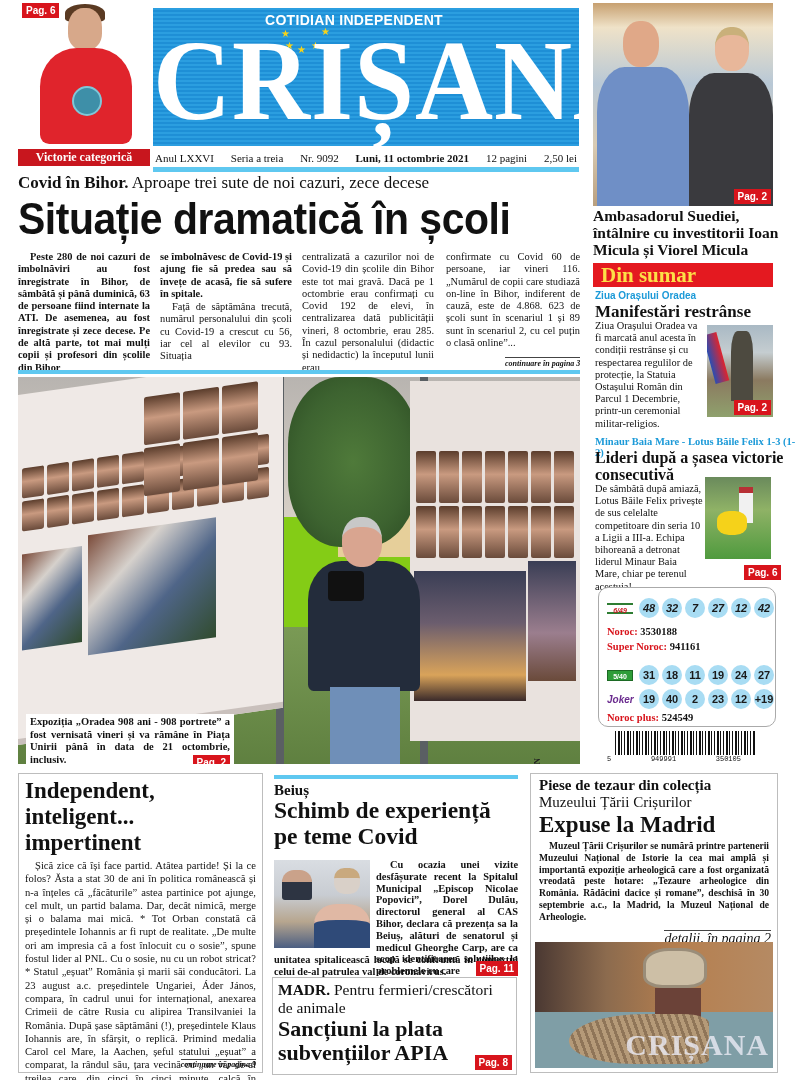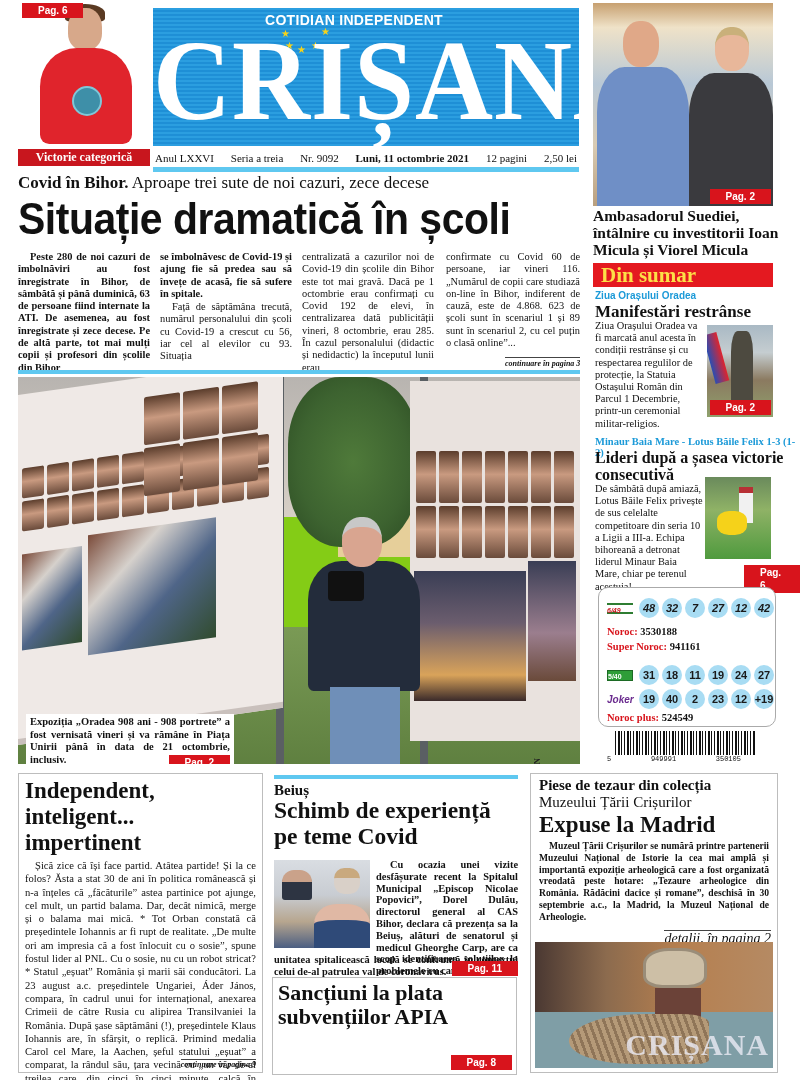--- a/index.html
+++ b/index.html
@@ -1,20 +1,20 @@
 <!DOCTYPE html>
 <html><head>
 <meta charset="utf-8">
 <style>
   * { box-sizing: border-box; margin: 0; padding: 0; }
   html, body { width: 800px; height: 1080px; background: #ffffff; overflow: hidden; }
   body { position: relative; font-family: "Liberation Serif", "DejaVu Serif", serif; color: #111; }
 
   .abs { position: absolute; }
-  .pag { position: absolute; background: #d8141c; color: #fff; font-family: "Liberation Sans", "DejaVu Sans", sans-serif; font-weight: bold; font-size: 10px; padding: 1px 16px; line-height: 13px; }
+  .pag { position: absolute; background: #d8141c; color: #fff; font-family: "Liberation Sans", "DejaVu Sans", sans-serif; font-weight: bold; font-size: 10px; padding: 1px 4px; line-height: 13px; }
 
   
   #sport-teaser { left: 18px; top: 0; width: 132px; height: 168px; }
   #sport-photo { position: absolute; left: 10px; top: 2px; width: 114px; height: 142px; overflow: hidden; }
   #sport-photo .head { position:absolute; left:40px; top:6px; width:34px; height:42px; background:#d7a88a; border-radius:45% 45% 40% 40%; }
   #sport-photo .hair { position:absolute; left:37px; top:2px; width:40px; height:18px; background:#5a3a22; border-radius:50% 50% 20% 20%; }
   #sport-photo .shirt { position:absolute; left:12px; top:46px; width:92px; height:96px; background:#e0242c; border-radius:40% 40% 10% 10%; }
   #sport-photo .ball { position:absolute; left:44px; top:84px; width:30px; height:30px; background:#3e8fa8; border-radius:50%; border:2px solid #7fc7d8; }
   #sport-caption { position: absolute; left: 0; top: 149px; width: 132px; height: 17px; background: #c8161e; color: #fff; font-weight: bold; font-size: 12px; text-align: center; line-height: 17px; }
 
@@ -81,21 +81,21 @@
   #statue-photo .stat { position:absolute; left: 24px; top: 6px; width: 22px; height: 70px; background:#4d4a40; border-radius: 30% 30% 0 0; }
   #statue-photo .pag { right: 2px; bottom: 2px; }
   #football-photo { left: 705px; top: 477px; width: 66px; height: 82px; background: linear-gradient(180deg,#6a8a5c 0%,#8fb266 40%,#4f9a3e 100%); }
   #football-photo .p1 { position:absolute; left: 34px; top: 10px; width: 14px; height: 36px; background: #f1f1f1; border-top: 6px solid #b73035; }
   #football-photo .p2 { position:absolute; left: 12px; top: 34px; width: 30px; height: 24px; background: #f5d21a; border-radius: 40%; }
   #football-photo-pag { left: 744px; top: 565px; }
 
   
   #lottery { left: 598px; top: 587px; width: 178px; height: 140px; border: 1px solid #aaa; border-radius: 10px; background: #fff; padding: 6px 6px; }
   .lotto-row { position:absolute; left: 8px; display:flex; align-items:center; gap: 3px; }
-  .lotto-logo { width: 26px; height: 11px; margin-right: 3px; font-family: "Liberation Sans","DejaVu Sans",sans-serif; font-size: 7px; font-weight: bold; color: #c7161e; line-height: 11px; text-align:left; }
+  .lotto-logo { width: 26px; height: 11px; margin-right: 3px; font-family: "Liberation Sans","DejaVu Sans",sans-serif; font-size: 7px; font-weight: bold; color: #c7161e; line-height: 11px; text-align:center; }
   .lotto-logo.l649 { border-top: 2px solid #2e7d32; border-bottom: 2px solid #2e7d32; }
   .lotto-logo.l540 { background: #2e9d38; color:#fff; border: 1px solid #1c6a24; }
   .lotto-logo.joker { color: #6b2c8f; font-style: italic; font-size: 10px; }
   .ball { width: 20px; height: 20px; border-radius: 50%; background: #a8dcf3; font-family: "Liberation Sans","DejaVu Sans",sans-serif; font-weight: bold; font-size: 11px; color: #1a1a1a; text-align: center; line-height: 20px; }
   .lotto-label { position: absolute; left: 8px; font-weight: bold; font-size: 10.5px; color: #d8141c; }
   .lotto-label span { color: #111; }
   #barcode { left: 605px; top: 731px; width: 150px; height: 34px; }
   #barcode .bars { position:absolute; left: 10px; top: 0; width: 140px; height: 24px; background: repeating-linear-gradient(90deg,#111 0 1px,#fff 1px 3px,#111 3px 5px,#fff 5px 6px,#111 6px 7px,#fff 7px 9px); }
   #barcode .digits { position:absolute; left: 0; top: 24px; width: 150px; font-family: "Liberation Mono","DejaVu Sans Mono",monospace; font-size: 7px; display:flex; justify-content: space-between; padding-left: 2px; padding-right: 14px; }
 
@@ -356,20 +356,24 @@
     <div class="p1"></div>
       <div class="p2"></div>
       <div class="p3"></div>
   </div>
   <div class="lede">Cu ocazia unei vizite desfășurate recent la Spitalul Municipal „Episcop Nicolae Popovici”, Dorel Dulău, directorul general al CAS Bihor, declara că prezența sa la Beiuș, alături de senatorul și medicul Gheorghe Carp, are ca scop identificarea soluțiilor la problemele cu care</div>
   <div class="lede2">unitatea spitalicească locală se confruntă în contextul celui de-al patrulea val de coronavirus.</div>
   <span class="pag">Pag. 11</span>
 </div>
 
 <div id="madr" class="box">
+  <div class="kicker">
+    <b>MADR.</b>
+    <span>Pentru fermieri/crescători de animale</span>
+  </div>
   <div class="title">Sancțiuni la plata subvențiilor APIA</div>
   <span class="pag">Pag. 8</span>
 </div>
 
 <div id="madrid" class="box">
   <div class="kicker">Piese de tezaur din colecția</div>
   <div class="sub">Muzeului Țării Crișurilor</div>
   <div class="title">Expuse la Madrid</div>
   <div class="body">Muzeul Țării Crișurilor se numără printre partenerii Muzeului Național de Istorie la cea mai amplă și importantă expoziție arheologică care a fost organizată vreodată peste hotare: „Tezaure arheologice din România. Rădăcini dacice și romane”, deschisă în 30 septembrie a.c., la Madrid, la Muzeul Național de Arheologie.</div>
   <div class="cont">detalii, în pagina 2</div>

